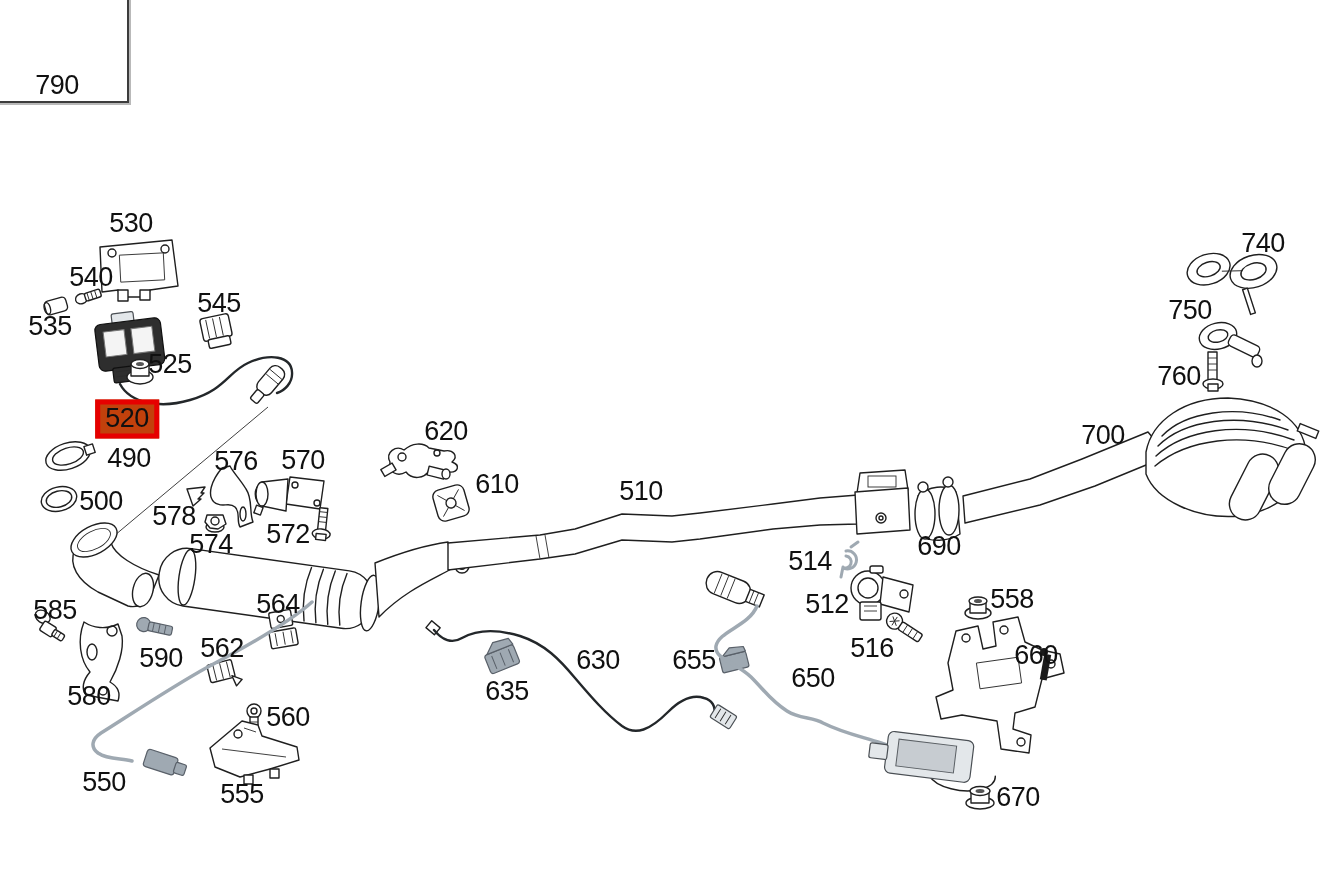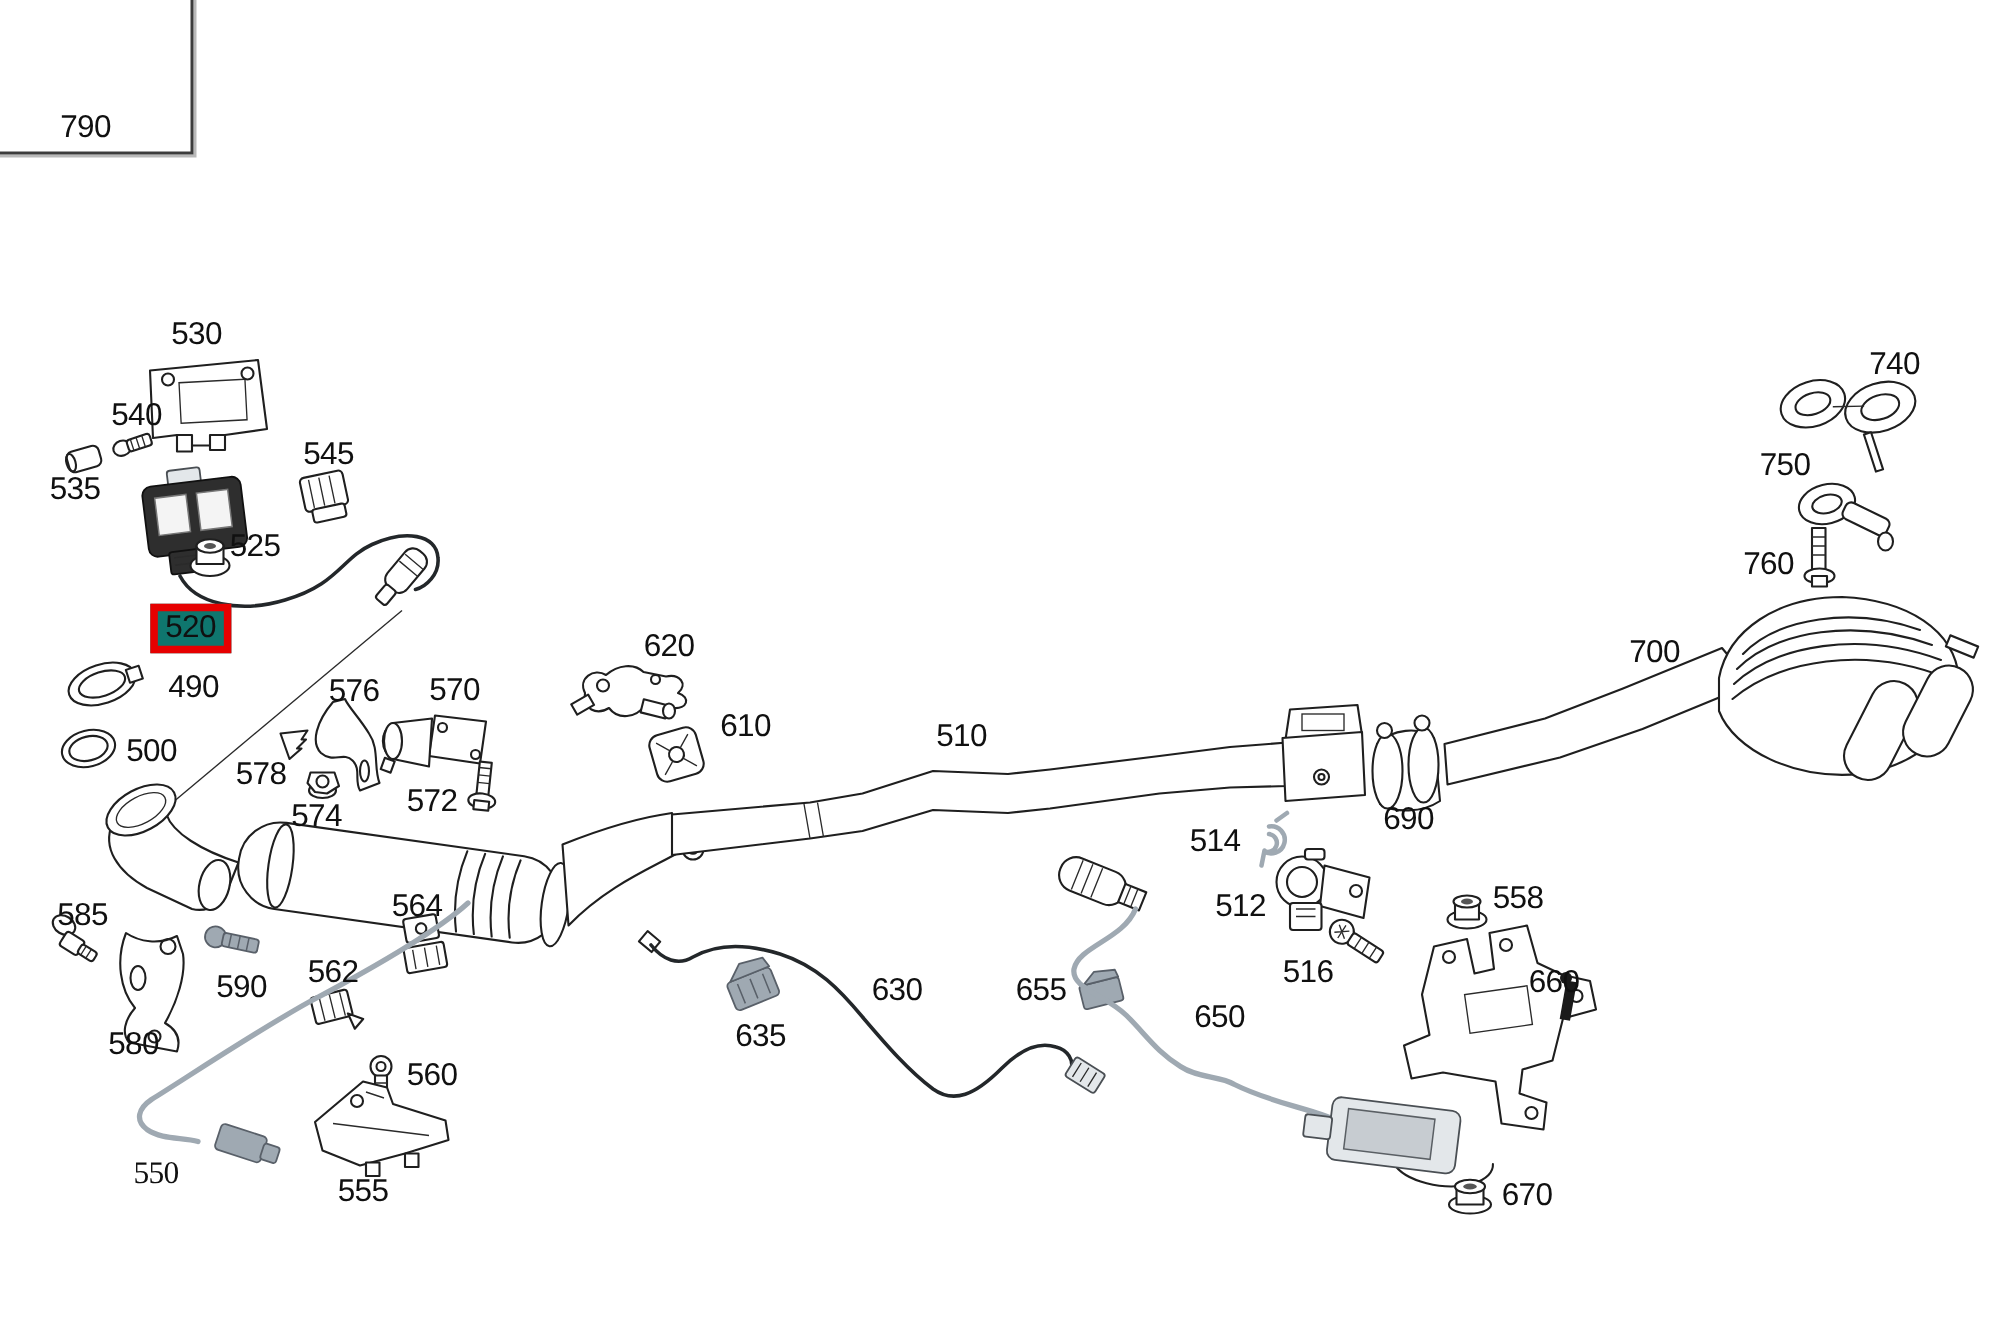--- a/index.html
+++ b/index.html
@@ -11,23 +11,23 @@
   .thin{fill:none;stroke:#2a2a2a;stroke-width:0.9;}
   .gy{fill:#9fa9b2;stroke:#596069;stroke-width:1.2;stroke-linejoin:round;}
   .gyln{fill:none;stroke:#9fa9b2;stroke-width:3.5;stroke-linecap:round;}
   .lgy{fill:#e3e7ea;stroke:#4a4f54;stroke-width:1.2;}
   .dk{fill:#2e2e2e;stroke:#101010;stroke-width:1.2;}
   .cab{fill:none;stroke:#23272a;stroke-width:2.4;stroke-linecap:round;}
   #inset-box{position:absolute;left:-2px;top:-2px;width:127px;height:101px;
              border:2px solid #3c3c3c;box-shadow:2px 2px 0 0 #b9b9b9;background:#fff;}
   #labels-layer{position:absolute;left:0;top:0;width:100%;height:100%;}
   .part-label{position:absolute;transform:translate(-50%,-50%);
-              font-size:21px;color:#101010;line-height:1;letter-spacing:-0.5px;
+              font-size:27px;color:#101010;line-height:1;letter-spacing:-0.5px;
               background:transparent;white-space:nowrap;cursor:default;}
-  .part-label.highlighted{border:5px solid var(--hl,#e60000);background:#0f766e;
+  .part-label.highlighted{border:5px solid var(--hl,#e60000);background:#c2410c;
               padding:0 5px 2px 5px;}
 </style>
 </head>
 <body>
 
 <div id="stage" style="--hl: #e60000;">
 
   <svg id="drawing" width="1326" height="881" viewBox="0 0 1326 881">
 
     <g>
@@ -346,21 +346,21 @@
       <div class="part-label" style="left: 288px; top: 534px;">572</div>
       <div class="part-label" style="left: 446px; top: 431px;">620</div>
       <div class="part-label" style="left: 497px; top: 484px;">610</div>
       <div class="part-label" style="left: 641px; top: 491px;">510</div>
       <div class="part-label" style="left: 55px; top: 610px;">585</div>
       <div class="part-label" style="left: 161px; top: 658px;">590</div>
       <div class="part-label" style="left: 222px; top: 648px;">562</div>
       <div class="part-label" style="left: 278px; top: 604px;">564</div>
       <div class="part-label" style="left: 89px; top: 696px;">580</div>
       <div class="part-label" style="left: 288px; top: 717px;">560</div>
-      <div class="part-label" style="left: 104px; top: 782px; font-family: Liberation Serif, serif;">550</div>
+      <div class="part-label" style="left: 104px; top: 782px;">550</div>
       <div class="part-label" style="left: 242px; top: 794px;">555</div>
       <div class="part-label" style="left: 507px; top: 691px;">635</div>
       <div class="part-label" style="left: 598px; top: 660px;">630</div>
       <div class="part-label" style="left: 694px; top: 660px;">655</div>
       <div class="part-label" style="left: 813px; top: 678px;">650</div>
       <div class="part-label" style="left: 810px; top: 561px;">514</div>
       <div class="part-label" style="left: 827px; top: 604px;">512</div>
       <div class="part-label" style="left: 872px; top: 648px;">516</div>
       <div class="part-label" style="left: 939px; top: 546px;">690</div>
       <div class="part-label" style="left: 1012px; top: 599px;">558</div>

